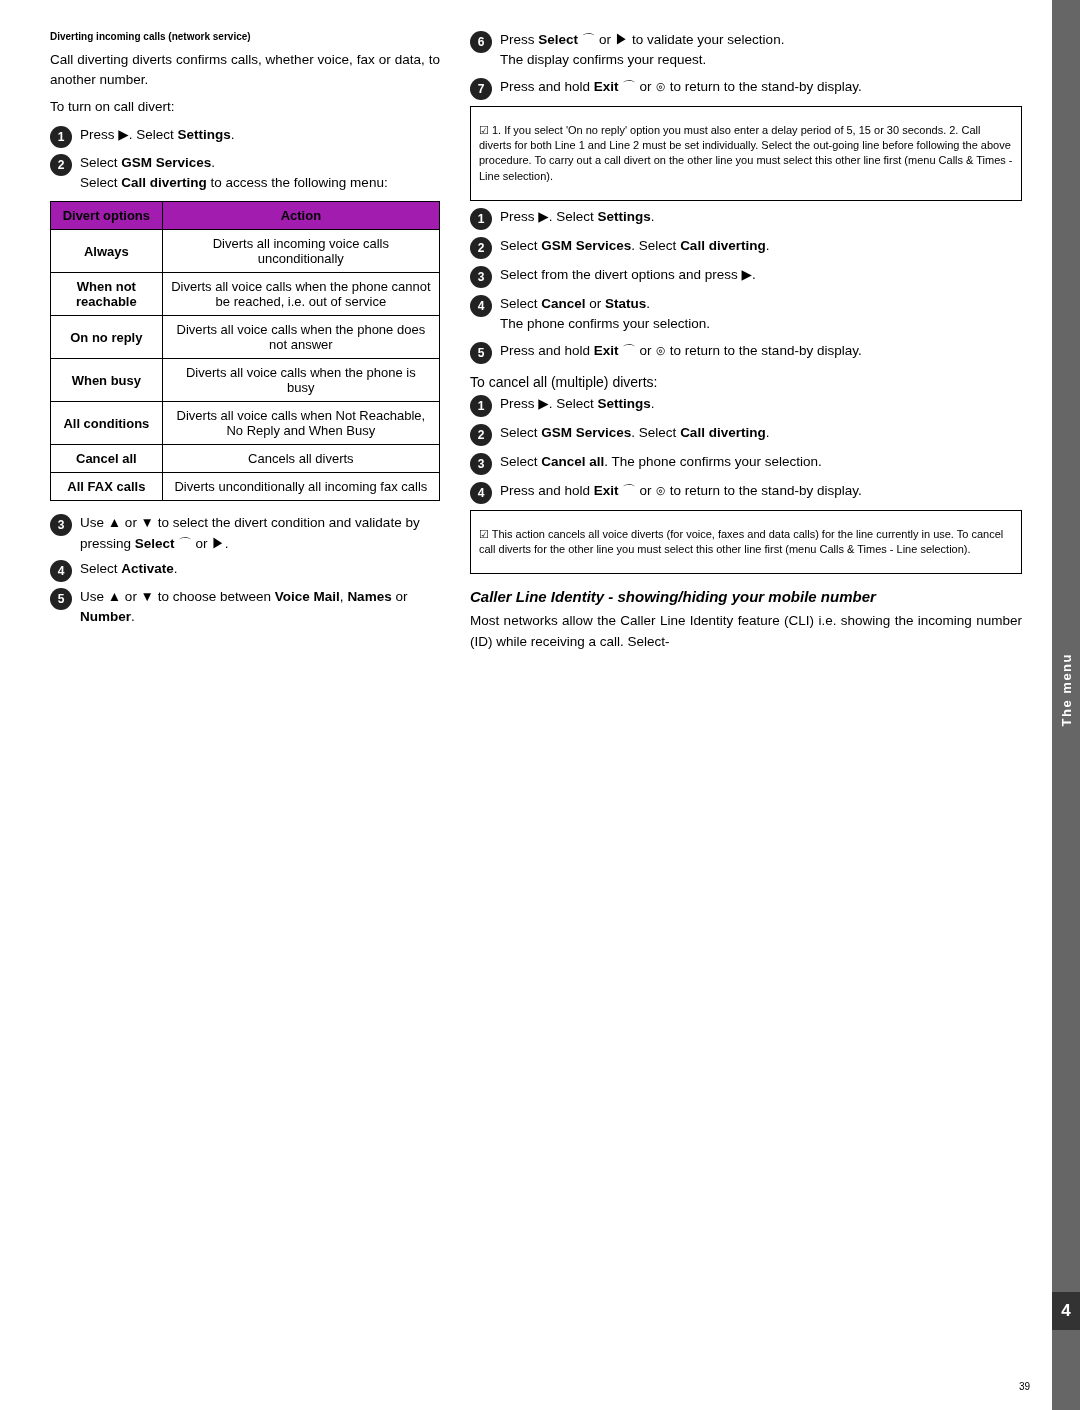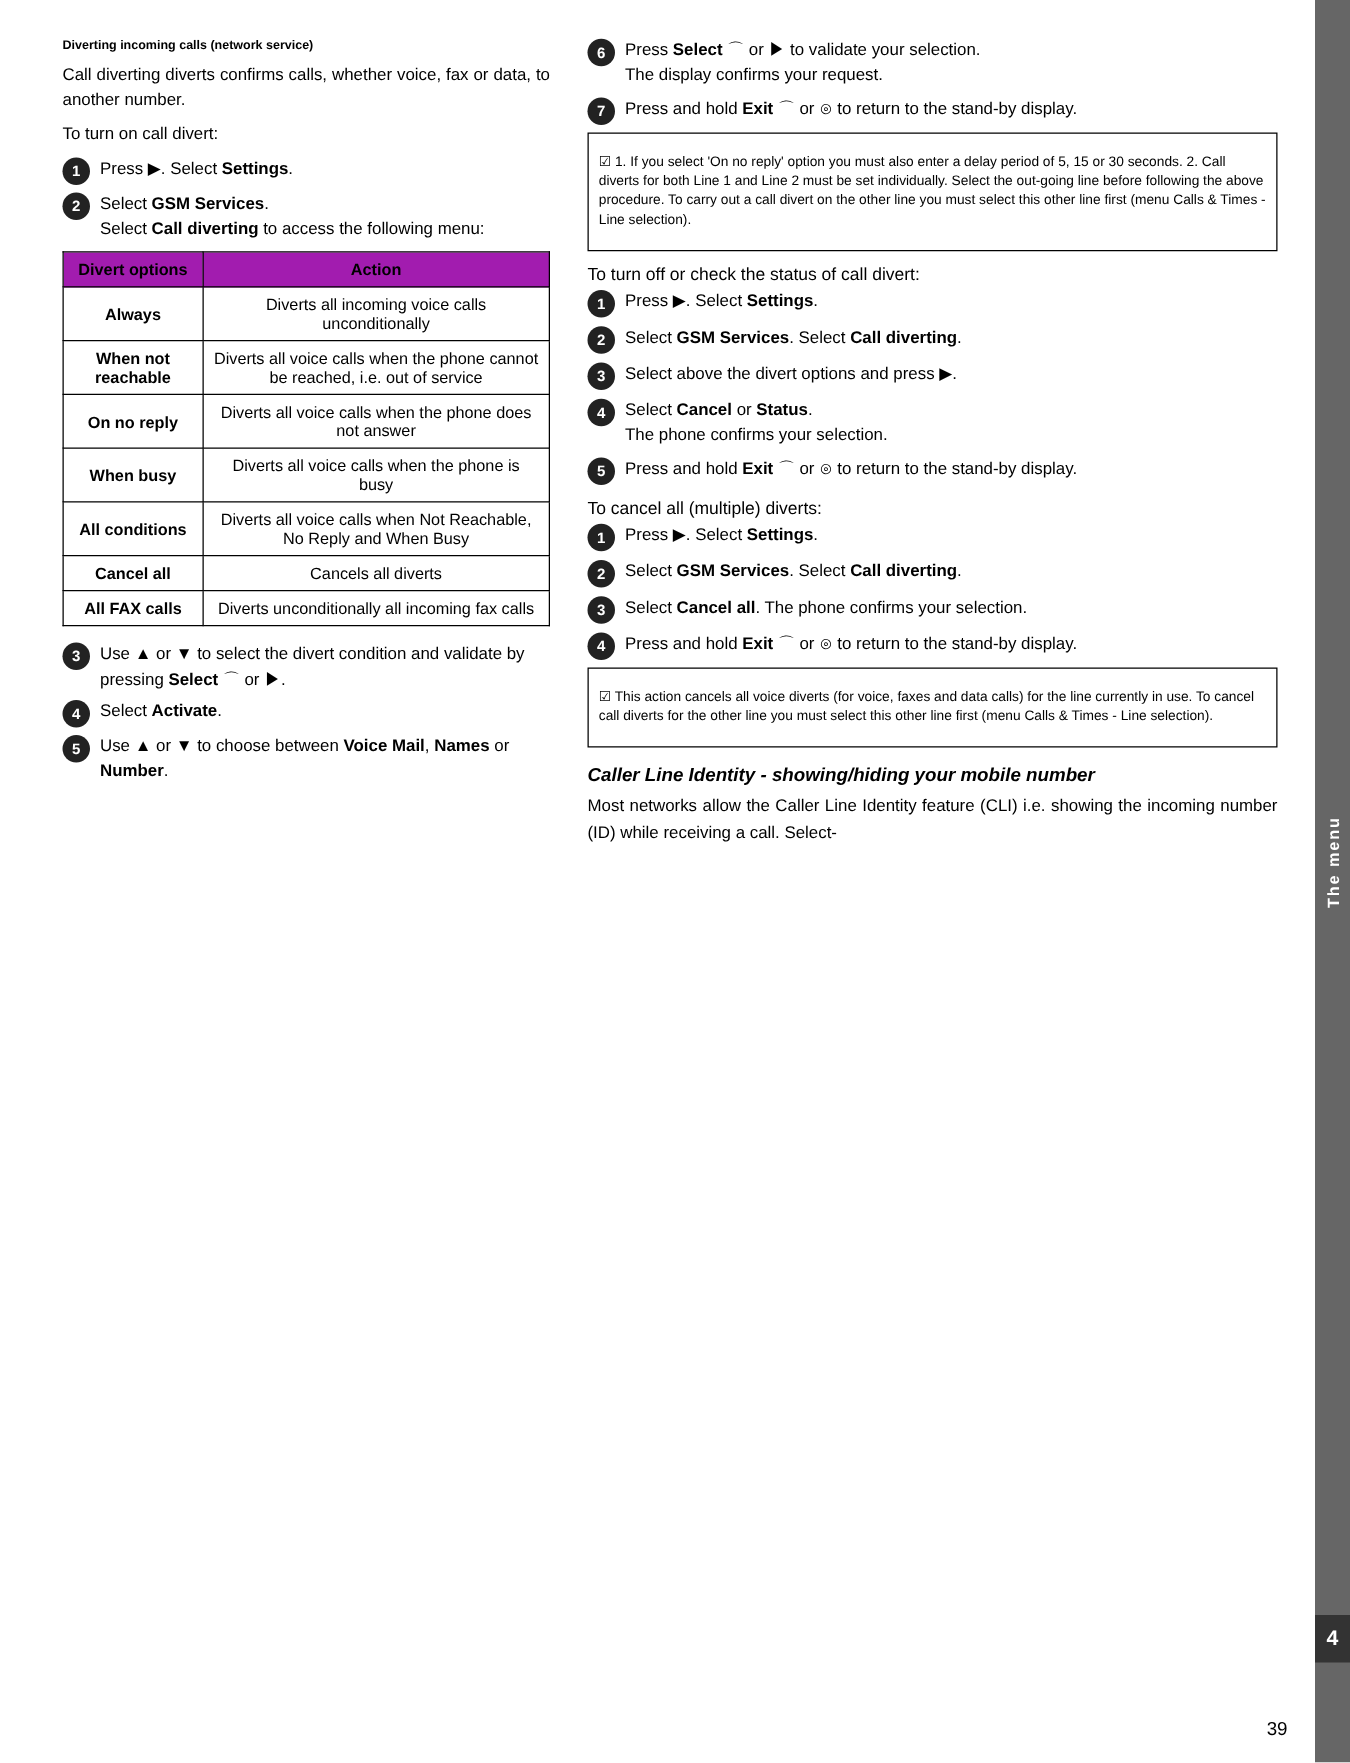--- a/index.html
+++ b/index.html
@@ -253,33 +253,32 @@
       <div class="right-step">
         <div class="step-num">7</div>
         <div class="right-step-text">Press and hold <b>Exit</b> ⌒ or ⊙ to return to the stand-by display.</div>
       </div>
 
       <div class="note-small">
         <span>☑</span>
         <span>1. If you select 'On no reply' option you must also enter a delay period of 5, 15 or 30 seconds. 2. Call diverts for both Line 1 and Line 2 must be set individually. Select the out-going line before following the above procedure. To carry out a call divert on the other line you must select this other line first (menu Calls &amp; Times - Line selection).</span>
       </div>
 
-      <p class="section-heading section-break">To turn off or check the status of call divert:</p>
 
       <div class="right-step">
         <div class="step-num">1</div>
         <div class="right-step-text">Press ▶. Select <b>Settings</b>.</div>
       </div>
       <div class="right-step">
         <div class="step-num">2</div>
         <div class="right-step-text">Select <b>GSM Services</b>. Select <b>Call diverting</b>.</div>
       </div>
       <div class="right-step">
         <div class="step-num">3</div>
-        <div class="right-step-text">Select above the divert options and press ▶.</div>
+        <div class="right-step-text">Select from the divert options and press ▶.</div>
       </div>
       <div class="right-step">
         <div class="step-num">4</div>
         <div class="right-step-text">Select <b>Cancel</b> or <b>Status</b>.<br>The phone confirms your selection.</div>
       </div>
       <div class="right-step">
         <div class="step-num">5</div>
         <div class="right-step-text">Press and hold <b>Exit</b> ⌒ or ⊙ to return to the stand-by display.</div>
       </div>
 
@@ -312,15 +311,15 @@
 
     </div>
 
   </div>
 
   <div style="position:relative; width: 28px; background:#666; display:flex; flex-direction:column; align-items:center; justify-content:center;">
     <div style="writing-mode:vertical-rl; transform:rotate(180deg); color:#fff; font-size:13px; font-weight:bold; letter-spacing:1.5px; margin-bottom: 30px;">The menu</div>
     <div style="position:absolute; bottom: 80px; background:#333; color:#fff; width:28px; height:38px; display:flex; align-items:center; justify-content:center; font-size:17px; font-weight:bold;">4</div>
   </div>
 
-  <div style="position:absolute; bottom:18px; right:50px; font-size:15px;text-align:center;">39</div>
+  <div style="position:absolute; bottom:18px; right:50px; font-size:10px;text-align:center;">39</div>
 
 </div>
 
 </body></html>

